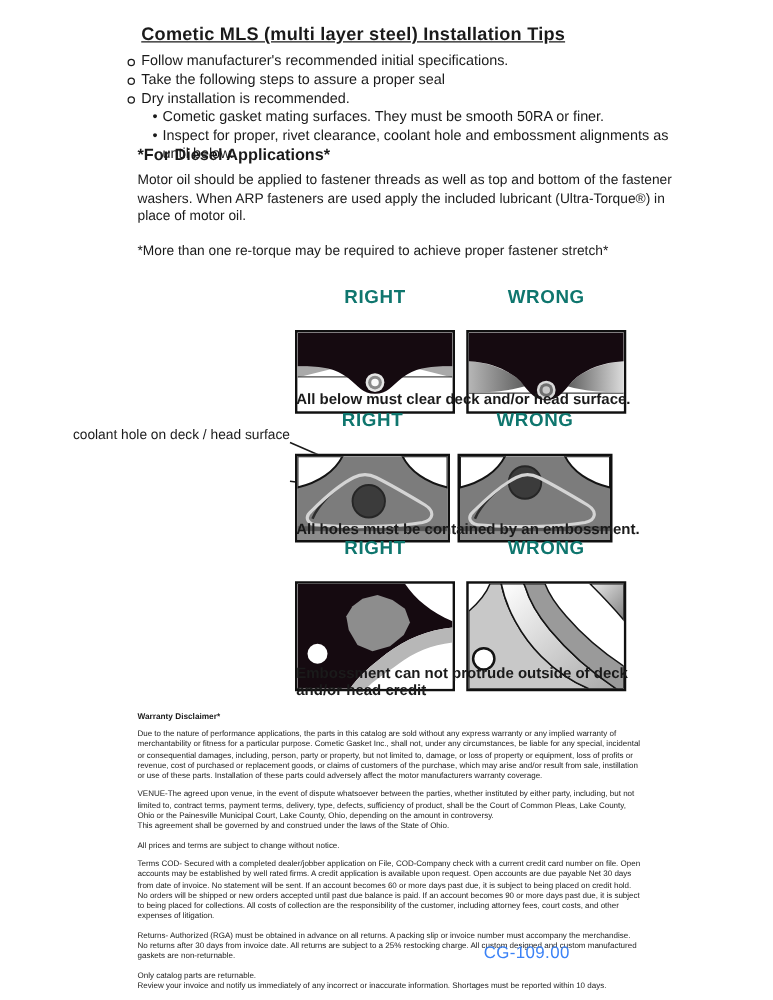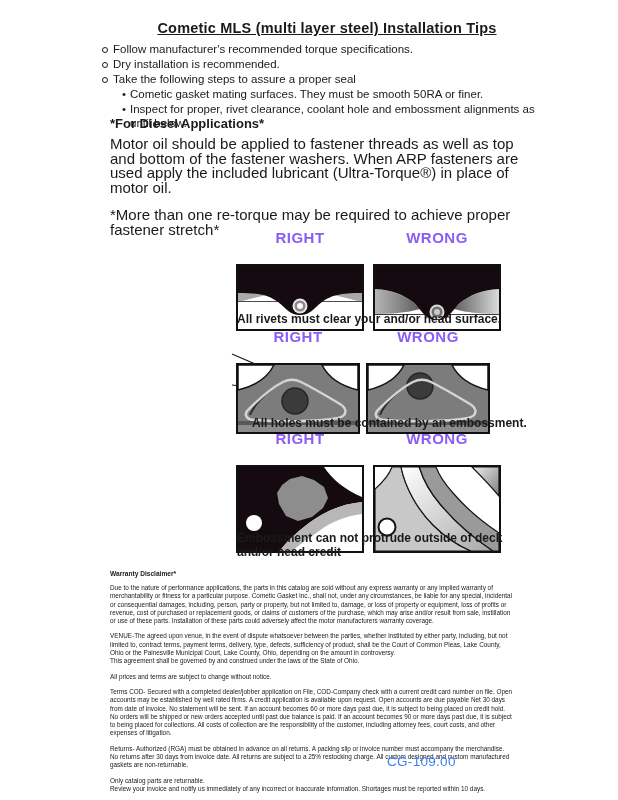--- a/index.html
+++ b/index.html
@@ -5,62 +5,62 @@
   html,body { margin:0; padding:0; background:#e9e9e9; }
   .page {
     position:relative; width:618px; height:800px; margin:0 auto;
     background:#ffffff; overflow:hidden;
     font-family:"Liberation Sans", sans-serif; color:#1a1a1a;
   }
   
   .intro { position:absolute; left:101px; top:20px; width:440px; }
   .title {
     font-size:14.5px; font-weight:bold; text-decoration:underline;
-    margin:0 0 7px 12px; letter-spacing:.2px;text-align:center;
+    margin:0 0 7px 12px; letter-spacing:.2px;
   }
   .tip { display:flex; font-size:11.5px; line-height:13.5px; margin:1.5px 0; }
   .circ { flex:none; width:4px; height:4px; border:1.2px solid #1a1a1a; border-radius:50%; margin:4px 5px 0 1px; }
   .subtip { display:flex; font-size:11.5px; line-height:13.5px; margin:1.5px 0 1.5px 21px; }
   .dot { flex:none; margin-right:4px; font-size:11.5px; }
   
   .diesel { position:absolute; left:110px; top:116px; width:428px; }
   .diesel-h { font-size:13px; font-weight:bold; margin:0 0 6px; }
-  .diesel p { font-size:15px; line-height:14.6px; margin:0 0 13px; }
+  .diesel p { font-size:11px; line-height:14.6px; margin:0 0 13px; }
   
   .dg-col { position:absolute; }
-  .dg-label { font-size:15px; font-weight:600; letter-spacing:.5px; text-align:center; margin-bottom:18px; color:#8b5cf6; }
+  .dg-label { font-size:15px; font-weight:600; letter-spacing:.5px; text-align:center; margin-bottom:18px; color:#0f766e; }
   svg.panel { display:block; border:2px solid #101010; background:#fff; }
   .dg-caption { position:absolute; font-size:12px; font-weight:600; white-space:pre-line; line-height:13.5px; }
   .d2-sidelabel { position:absolute; left:58px; width:174px; text-align:right; font-size:11px; line-height:12.5px; }
   .pointer-overlay { position:absolute; left:230px; top:345px; width:80px; height:52px; }
   
   .warranty { position:absolute; left:110px; top:570px; width:404px; }
   .warranty-h { font-size:6.6px; font-weight:bold; margin:0 0 7px; }
   .warranty p { font-size:6.4px; line-height:8.3px; margin:0 0 7px; white-space:pre-line; }
   
   .code { position:absolute; left:387px; top:754px; font-size:13.5px; letter-spacing:.3px; color:#3b82f6; }
 </style>
 </head>
 <body>
 
 <div class="page">
 
   <section class="intro">
     <h1 class="title">Cometic MLS (multi layer steel) Installation Tips</h1>
     <div class="tip">
         <span class="circ"></span>
-        <span>Follow manufacturer's recommended torque specifications.</span>
+        <span>Follow manufacturer's recommended initial specifications.</span>
+      </div>
+    <div class="tip">
+        <span class="circ"></span>
+        <span>Take the following steps to assure a proper seal</span>
       </div>
     <div class="tip">
         <span class="circ"></span>
         <span>Dry installation is recommended.</span>
-      </div>
-    <div class="tip">
-        <span class="circ"></span>
-        <span>Take the following steps to assure a proper seal</span>
       </div>
     <div class="subtip">
         <span class="dot">•</span>
         <span>Cometic gasket mating surfaces.  They must be smooth 50RA or finer.</span>
       </div>
     <div class="subtip">
         <span class="dot">•</span>
         <span>Inspect for proper, rivet clearance, coolant hole and embossment alignments as until below.</span>
       </div>
   </section>
@@ -100,22 +100,24 @@
       <rect width="124" height="63" fill="#ffffff"></rect>
       <line x1="0" y1="48.5" x2="124" y2="48.5" stroke="#3c3c3c" stroke-width="1"></line>
       <path d="M0,23 C16,24 28,29 38,36 L45,43 C32,47 14,48 0,48 Z" fill="url(#gL1)"></path>
       <path d="M124,23 C108,24 96,29 86,36 L79,43 C92,47 110,48 124,48 Z" fill="url(#gR1)"></path>
       <path d="M0,0 H124 V23 C106,24 96,29 86,36 C77,44 74,54 62,54 C50,54 47,44 38,36 C28,29 18,24 0,23 Z" fill="#150a10"></path>
       <circle cx="62" cy="46" r="7.5" fill="#d9d9d9"></circle>
       <circle cx="62" cy="46" r="5.5" fill="#6f6f6f"></circle>
       <circle cx="62" cy="46" r="3" fill="#c9c9c9"></circle>
     </svg>
   </div>
-  <div class="dg-caption" style="left:237px; top:313px">All rivets must clear your and/or head surface.</div>
+  <div class="dg-caption" style="left:237px; top:313px">All below must clear deck and/or head surface.</div>
 
+  <div class="d2-sidelabel" style="top:342px">coolant hole on
+deck / head surface</div>
   <svg class="pointer-overlay" width="80" height="52" viewBox="0 0 80 52">
     <line x1="2" y1="9" x2="64" y2="36" stroke="#1a1a1a" stroke-width="1.2"></line>
     <line x1="2" y1="40" x2="42" y2="45" stroke="#1a1a1a" stroke-width="1.2"></line>
   </svg>
 
   <div class="dg-col" style="left:236px; top:328px; width:124px">
     <div class="dg-label">RIGHT</div>
     <svg class="panel" width="120" height="67" viewBox="0 0 120 67">
       <rect width="120" height="67" fill="#7c7c7c"></rect>
       <rect x="0" y="56" width="120" height="4" fill="#595959"></rect>
@@ -133,21 +135,21 @@
       <rect width="120" height="67" fill="#7c7c7c"></rect>
       <rect x="0" y="56" width="120" height="4" fill="#595959"></rect>
       <rect x="0" y="60" width="120" height="7" fill="#8c8c8c"></rect>
       <path d="M0,0 H36 C30,12 17,21 0,25 Z" fill="#ffffff" stroke="#141414" stroke-width="1.5"></path>
       <path d="M120,0 H84 C90,12 103,21 120,25 Z" fill="#ffffff" stroke="#141414" stroke-width="1.5"></path>
       <path d="M12,50 C16,40 28,27 40,20" stroke="#2e2e2e" stroke-width="2" fill="none"></path>
       <circle cx="52" cy="21" r="13" fill="#3b3b3b" stroke="#262626" stroke-width="1.5"></circle>
       <path d="M17,55 C8,55 5,49 11,44 C22,33 35,22 45,17 C51,14 57,14 63,17 C77,24 92,33 102,39 C110,44 109,51 100,53 C78,57 38,57 17,55 Z" stroke="#d4d4d4" stroke-width="2.5" fill="none"></path>
     </svg>
   </div>
-  <div class="dg-caption" style="left:252px; top:417px">All holes must be contained by an embossment.</div>
+  <div class="dg-caption" style="left:237px; top:417px">All holes must be contained by an embossment.</div>
 
   <div class="dg-col" style="left:236px; top:430px; width:128px">
     <div class="dg-label">RIGHT</div>
     <svg class="panel" width="124" height="84" viewBox="0 0 124 84">
       <rect width="124" height="84" fill="#ffffff"></rect>
       <path d="M0,0 H86 C94,12 107,23 124,30 L124,35 C104,37 87,44 71,56 C58,66 48,75 42,84 L0,84 Z" fill="#150a10"></path>
       <path d="M42,84 C48,75 58,66 71,56 C87,44 104,37 124,35 L124,47 C107,49 93,55 81,64 C70,72 60,78 55,84 Z" fill="#b7b7b7"></path>
       <polygon points="44,18 52,12 64,9 76,13 86,20 90,31 85,41 74,50 60,54 48,49 41,37 39,26" fill="#8d8d8d"></polygon>
       <circle cx="16" cy="56" r="8" fill="#ffffff"></circle>
     </svg>

